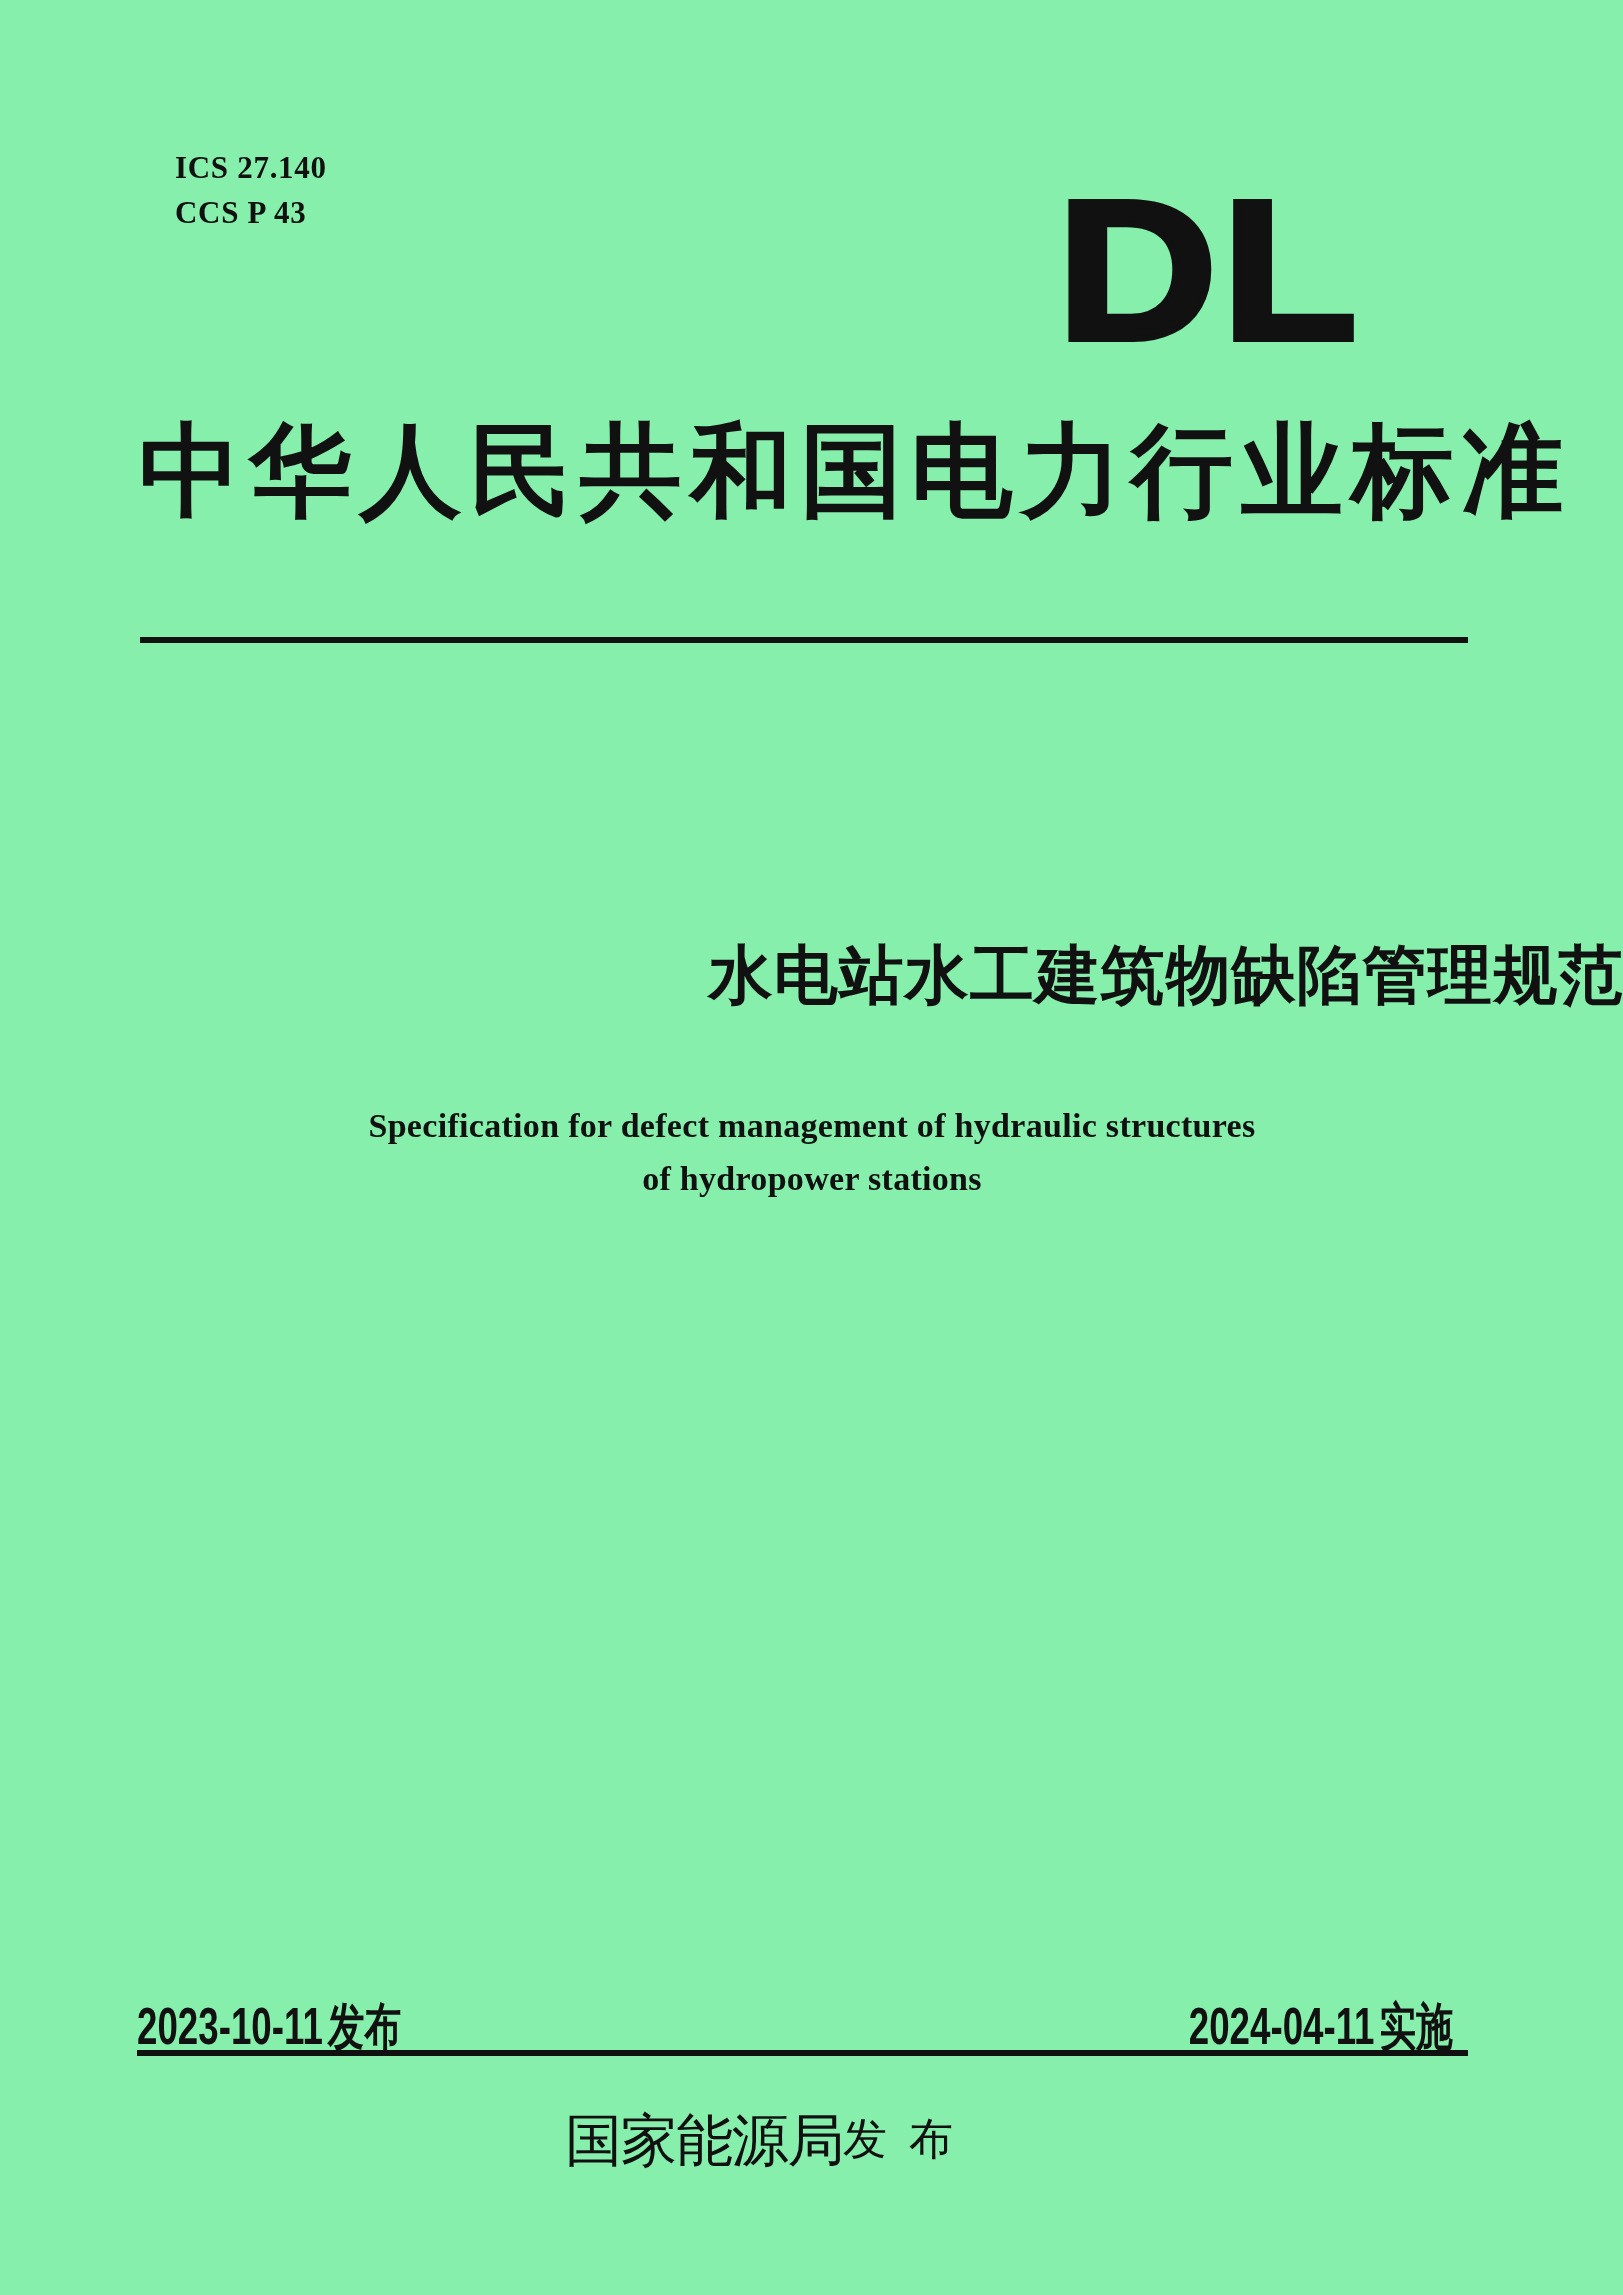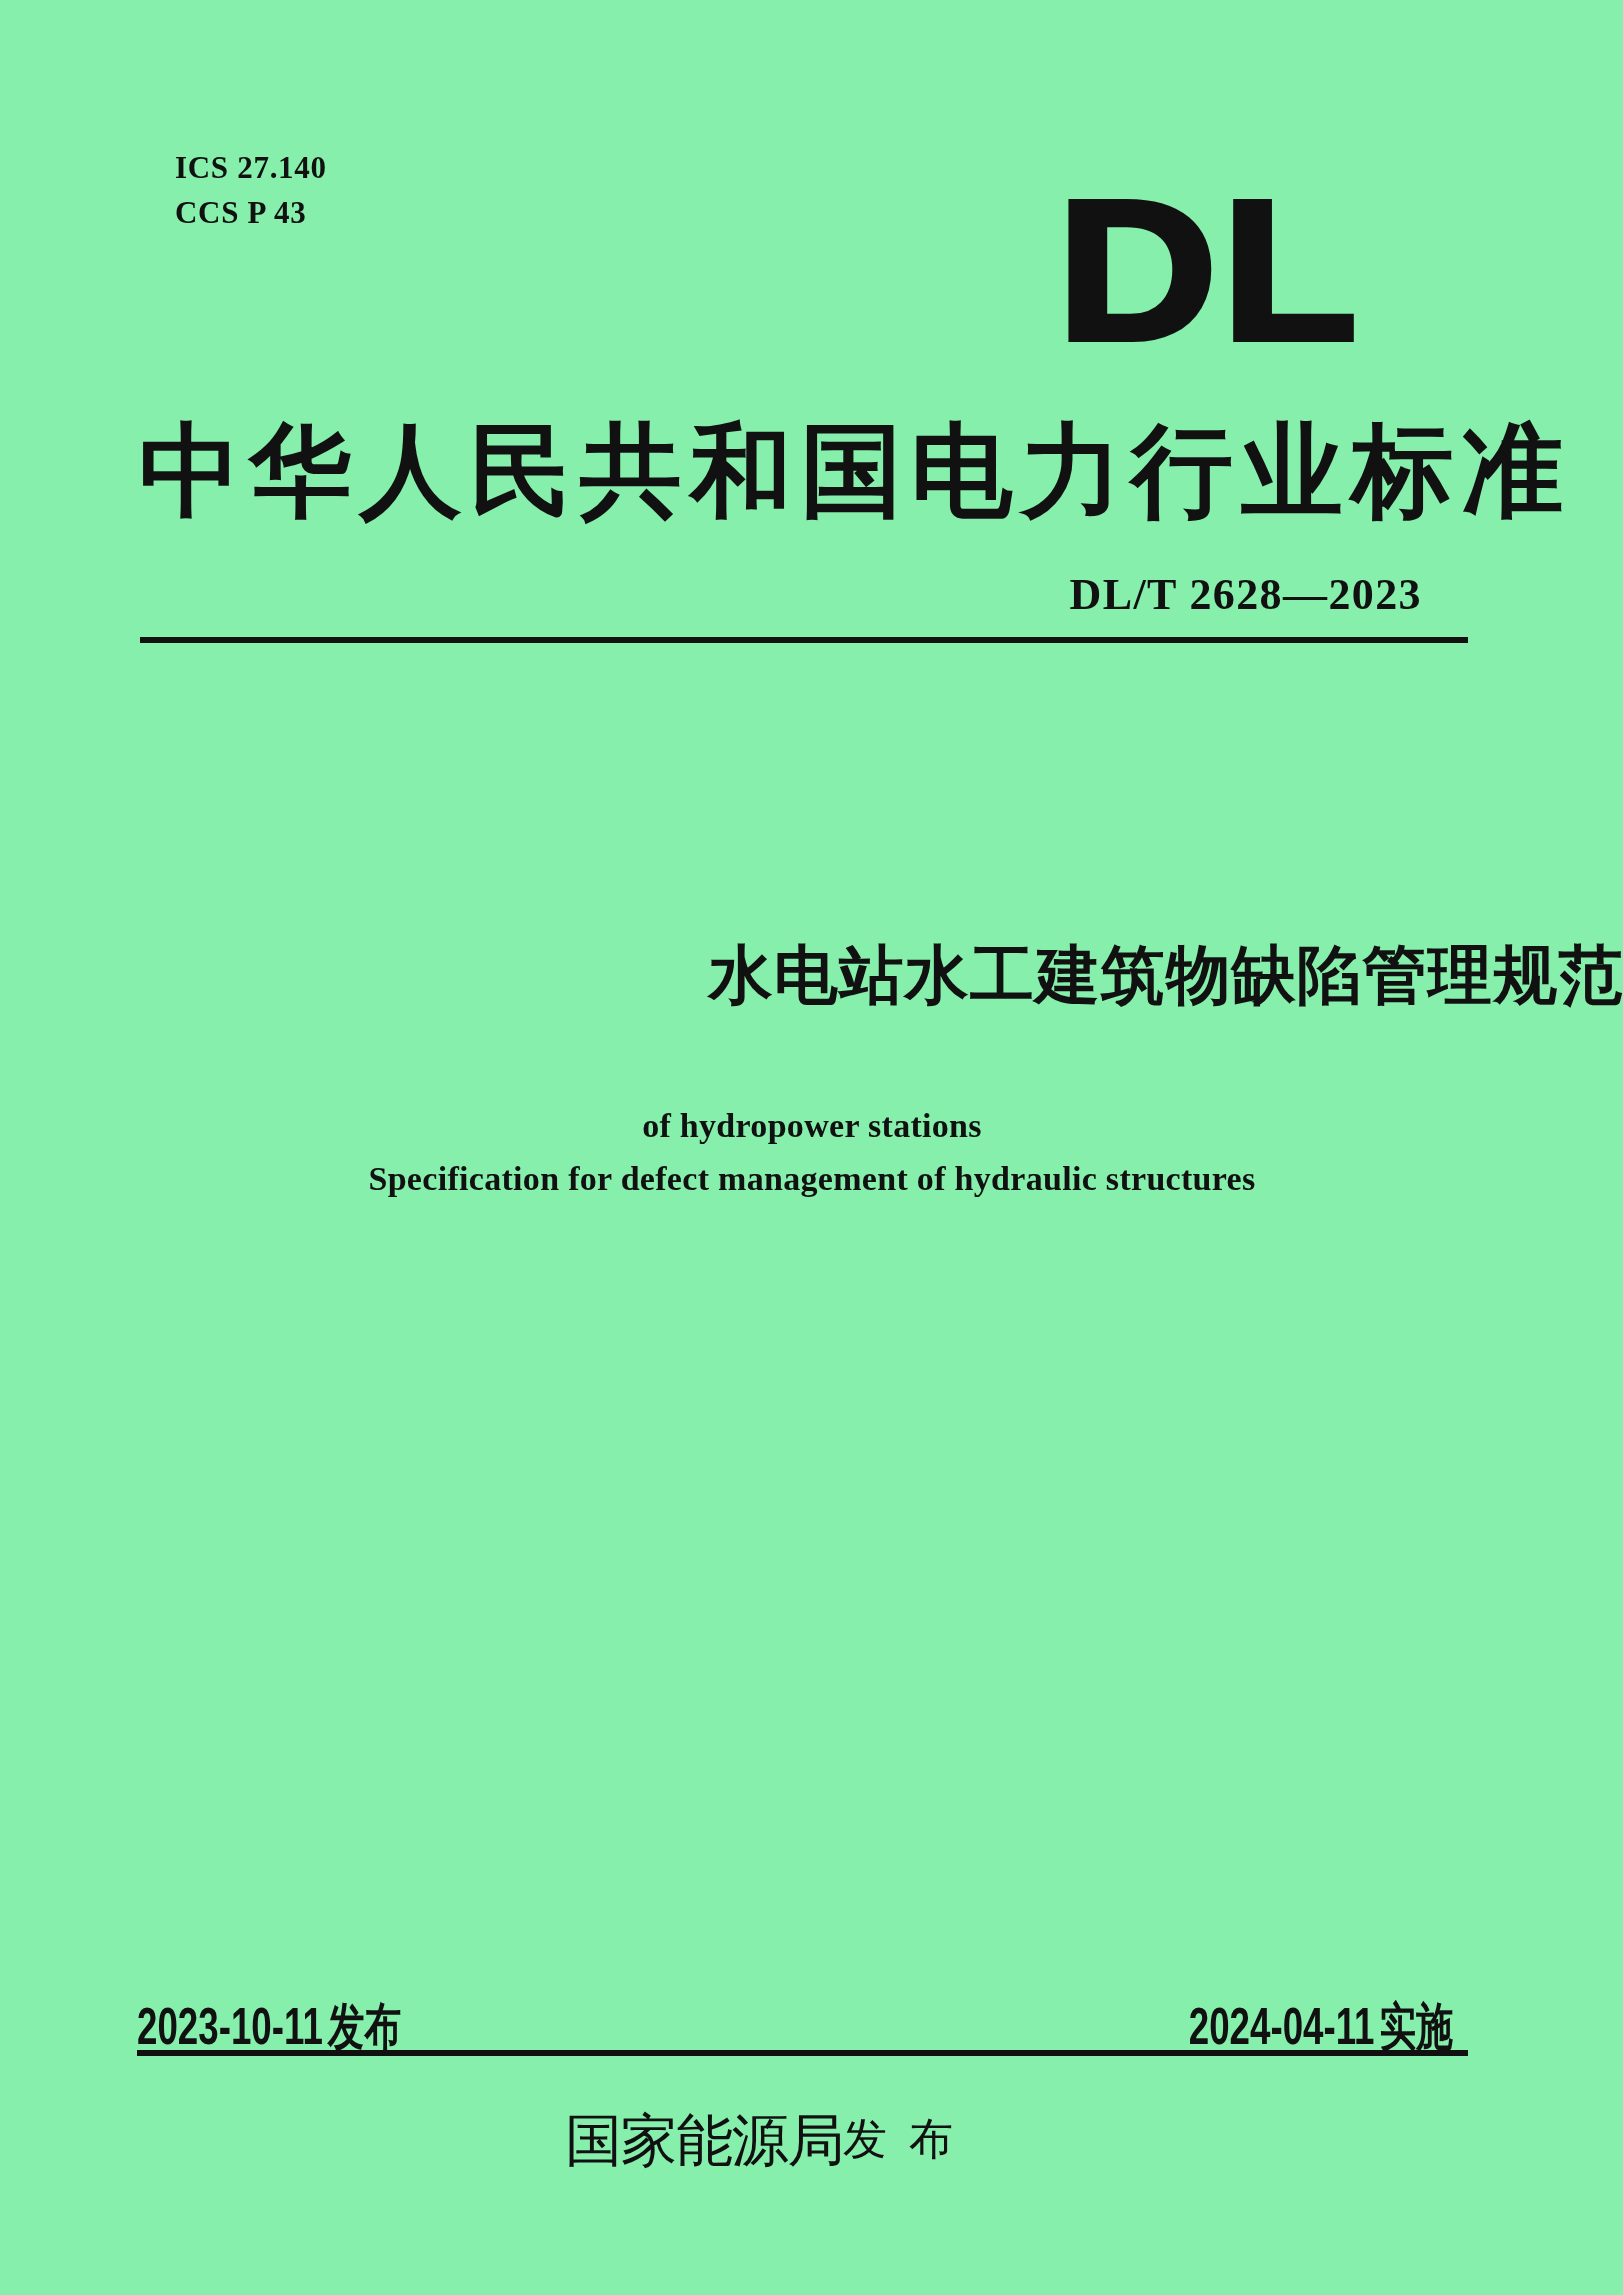--- a/index.html
+++ b/index.html
@@ -173,29 +173,28 @@
 
   <div class="ics-block">
     <div>ICS 27.140</div>
     <div>CCS P 43</div>
   </div>
 
   <div class="dl-logo">DL</div>
 
   <div class="standard-name">中华人民共和国电力行业标准</div>
 
-  <div class="standard-number">DL/T 2628—2023</div>
 
   <div class="rule-top"></div>
 
   <div class="title-zh">水电站水工建筑物缺陷管理规范</div>
 
   <div class="title-en">
+    <div>Specification for defect management of hydraulic structures</div>
     <div>of hydropower stations</div>
-    <div>Specification for defect management of hydraulic structures</div>
   </div>
 
   <div class="date-row-item date-issue">
     <span>2023-10-11</span><span class="date-label">发布</span>
   </div>
 
   <div class="date-row-item date-implement">
     <span>2024-04-11</span><span class="date-label">实施</span>
   </div>
 

